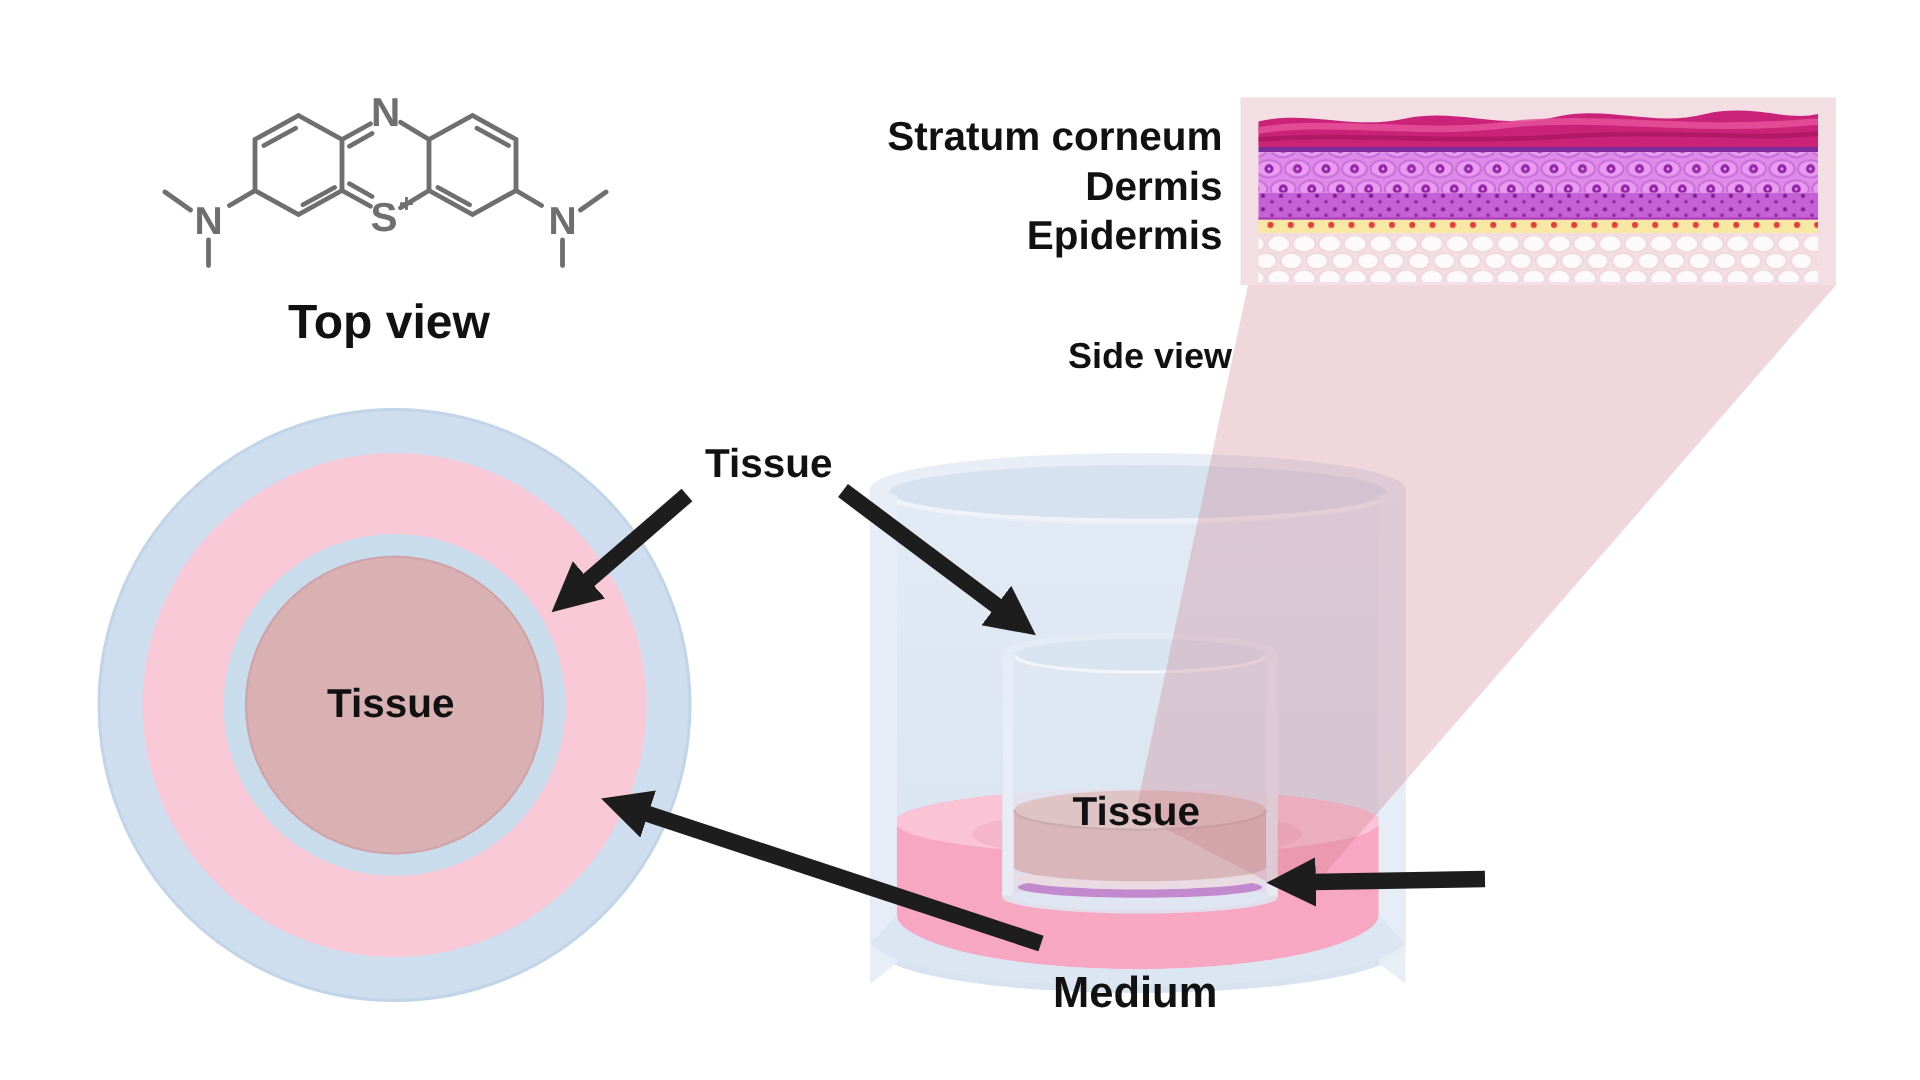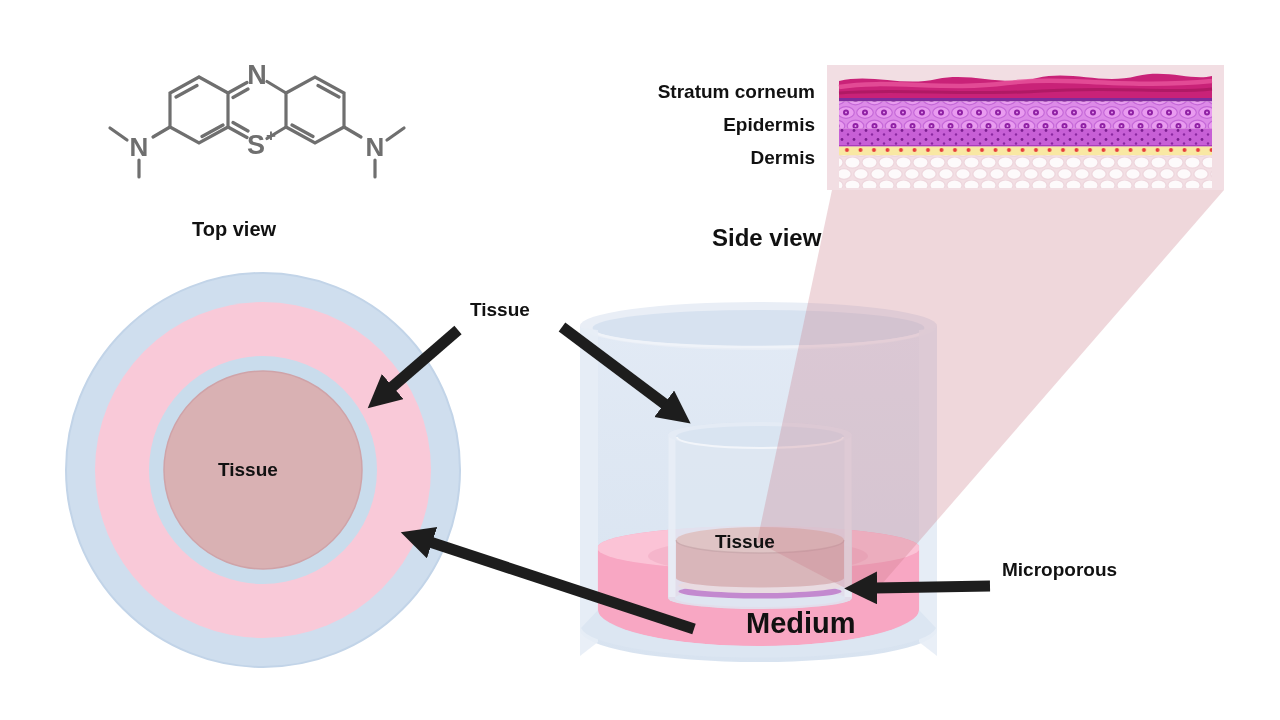--- a/index.html
+++ b/index.html
@@ -4,30 +4,30 @@
 <style>
   html,body{margin:0;padding:0;}
   body{
     width:1280px;height:720px;position:relative;overflow:hidden;
     background:#ffffff;
     font-family:"Liberation Sans",sans-serif;
   }
   #scene{position:absolute;left:0;top:0;width:1280px;height:720px;}
   .lbl{
     position:absolute;font-weight:700;color:#111111;
-    font-size:19px;line-height:31px;white-space:nowrap;
+    font-size:27px;line-height:31px;white-space:nowrap;
     font-family:"Liberation Sans",sans-serif;
   }
   #skin-labels{right:465px;top:75px;text-align:right;line-height:33px;}
   #side-view-title{left:712px;top:222px;font-size:24px;}
-  #top-view-title{left:192px;top:214px;font-size:20px;text-align:center;}
+  #top-view-title{left:192px;top:199px;font-size:32px;text-align:center;}
   #insert-label{left:470px;top:294px;}
   #tissue-top-label{left:218px;top:454px;}
   #tissue-side-label{left:715px;top:526px;}
-  #medium-label{left:702px;top:608px;font-size:29px;margin-left:44px;}
+  #medium-label{left:702px;top:647px;font-size:29px;}
   #membrane-label{left:1002px;top:553px;line-height:34px;}
 </style>
 </head>
 <body>
 
 <svg id="scene" viewBox="0 0 1280 720">
   <defs>
     <linearGradient id="wellGrad" x1="0" y1="0" x2="0" y2="1">
       <stop offset="0" stop-color="#e2eaf5"></stop>
       <stop offset="1" stop-color="#d8e3f0"></stop>
@@ -149,27 +149,26 @@
   <g stroke="#1d1d1d" stroke-width="11" fill="none">
     <line x1="458" y1="330" x2="391" y2="388" marker-end="url(#ah)"></line>
     <line x1="562" y1="327" x2="666" y2="405" marker-end="url(#ah)"></line>
     <line x1="694" y1="629" x2="430" y2="542" marker-end="url(#ah)"></line>
     <line x1="990" y1="586" x2="875" y2="588" marker-end="url(#ah)"></line>
   </g>
 </svg>
 
 <div id="skin-labels" class="lbl">
   <div>Stratum corneum</div>
+  <div>Dermis</div>
   <div>Epidermis</div>
-  <div>Dermis</div>
 </div>
 
 <div id="top-view-title" class="lbl">Top view</div>
 <div id="side-view-title" class="lbl">Side view</div>
 
 <div id="insert-label" class="lbl">Tissue</div>
 <div id="tissue-top-label" class="lbl">Tissue</div>
 <div id="tissue-side-label" class="lbl">Tissue</div>
 <div id="medium-label" class="lbl">Medium</div>
 
 <div id="membrane-label" class="lbl">
-  <div>Microporous</div>
 </div>
 
 </body></html>

